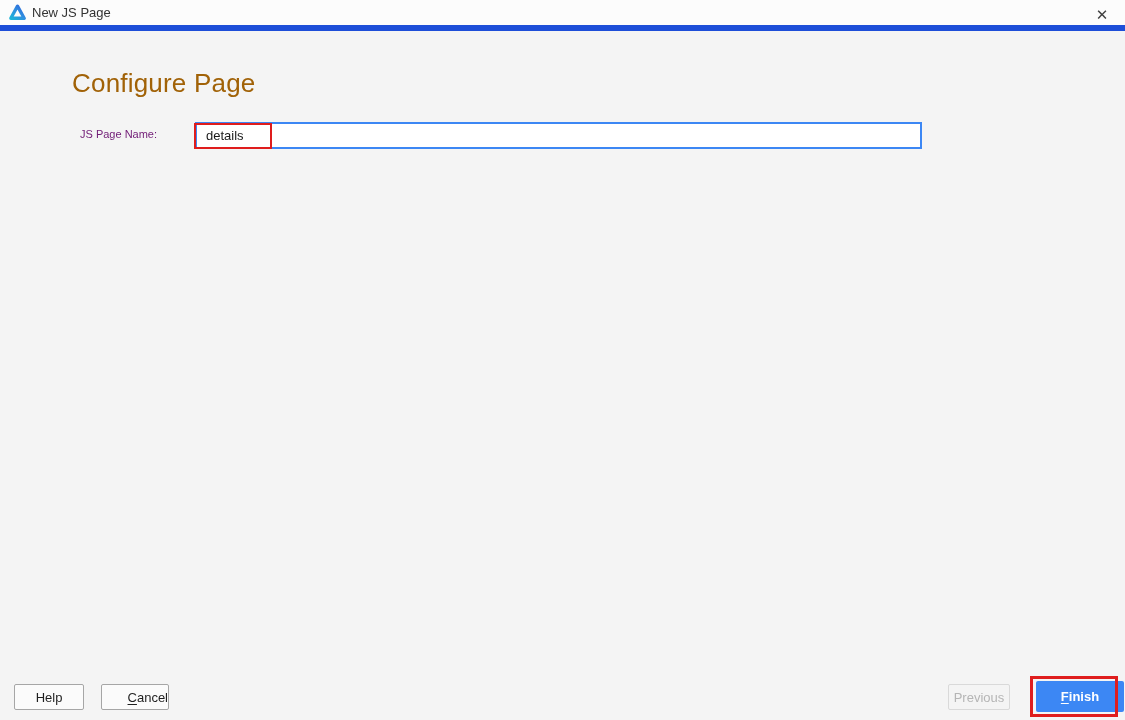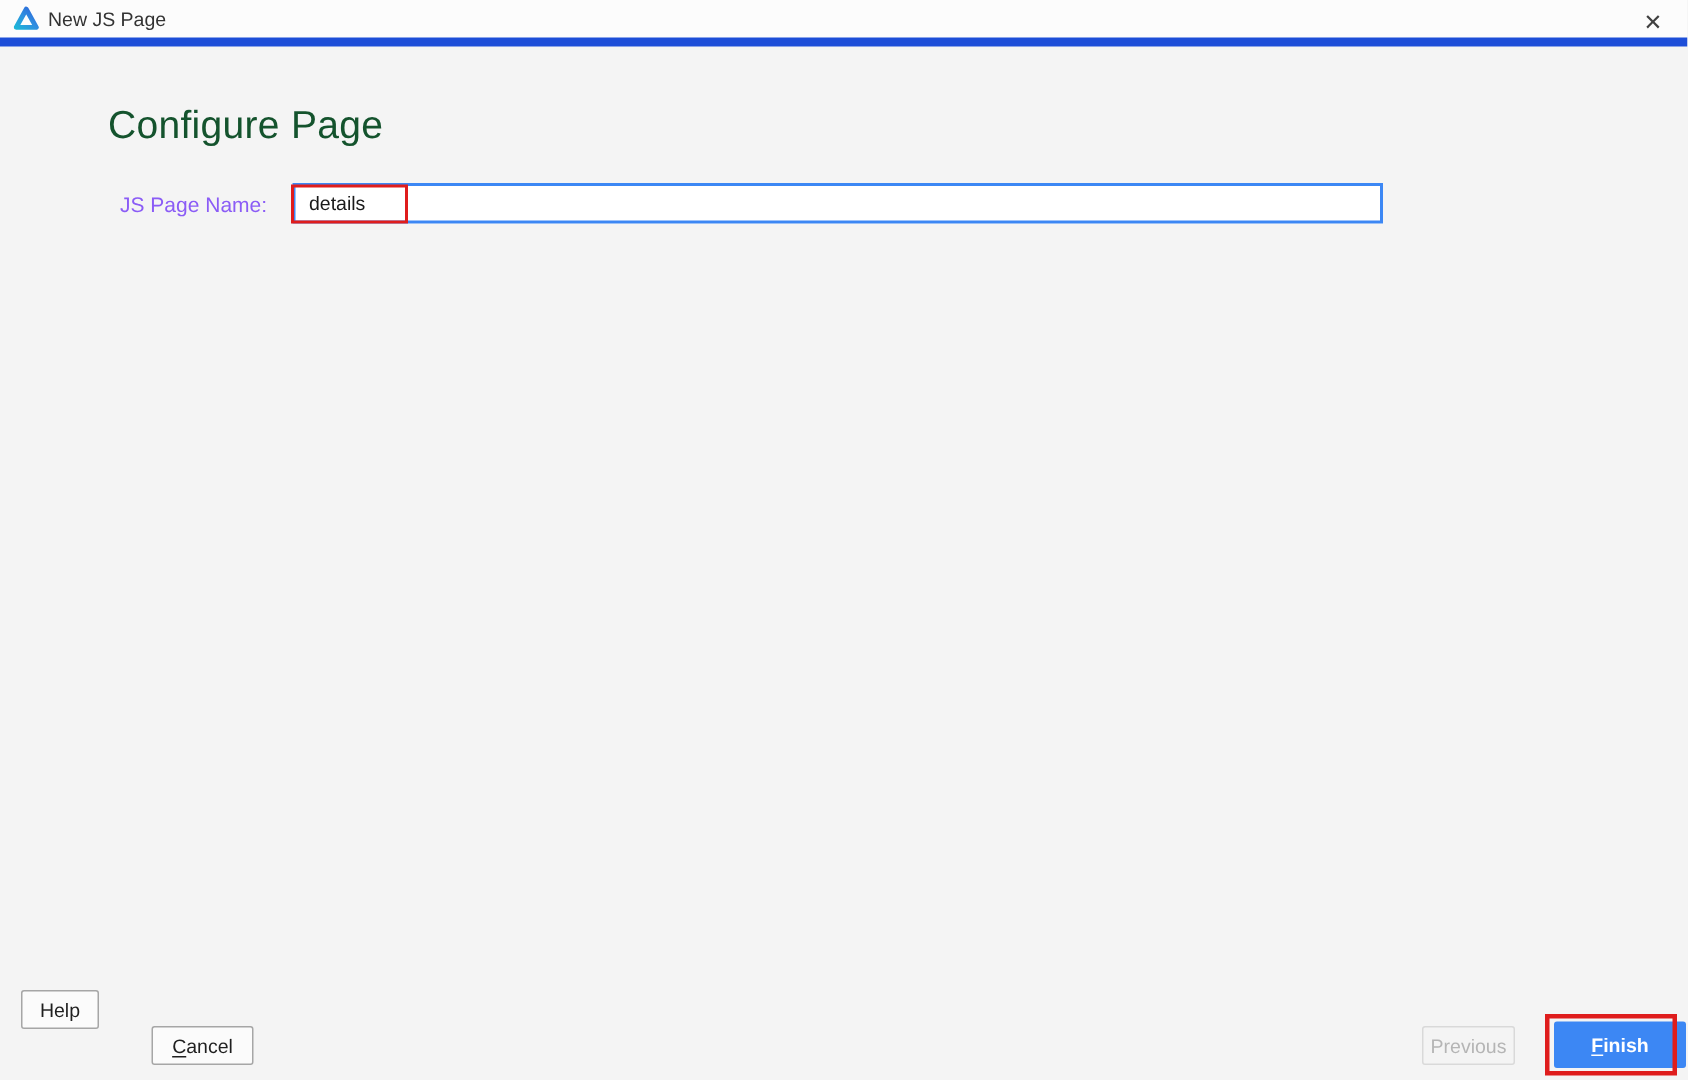--- a/index.html
+++ b/index.html
@@ -55,30 +55,30 @@
     cursor: default;
   }
 
   
   .heading {
     position: absolute;
     left: 72px;
     top: 68px;
     font-size: 26px;
     font-weight: 400;
-    color: #14532d;
+    color: #a16207;
     letter-spacing: 0.2px;
   }
 
   .form-label {
     position: absolute;
     left: 80px;
     top: 128px;
-    font-size: 14px;
-    color: #8b5cf6;
+    font-size: 11px;
+    color: #701a75;
   }
 
   .page-name-input {
     position: absolute;
     left: 195px;
     top: 122px;
     width: 727px;
     height: 27px;
     box-sizing: border-box;
     border: 2px solid #3c87f4;
@@ -123,22 +123,22 @@
     justify-content: center;
     font-size: 13px;
     border-radius: 2px;
     cursor: default;
   }
   .btn-secondary {
     background: #fbfbfb;
     border: 1px solid #a6a6a6;
     color: #1f1f1f;
   }
-  .btn-help     { left: 14px;  top: 660px; width: 52px; }
-  .btn-cancel   { left: 101px; top: 684px; width: 68px; }
+  .btn-help     { left: 14px;  top: 684px; width: 70px; }
+  .btn-cancel   { left: 101px; top: 684px; width: 68px; justify-content: flex-end; }
   .btn-previous {
     left: 948px; top: 684px; width: 62px;
     background: transparent;
     border: 1px solid #d9d9d9;
     color: #b5b5b5;
   }
   .btn-finish {
     left: 1036px; top: 681px;
     width: 88px; height: 31px;
     background: #3c87f4;

